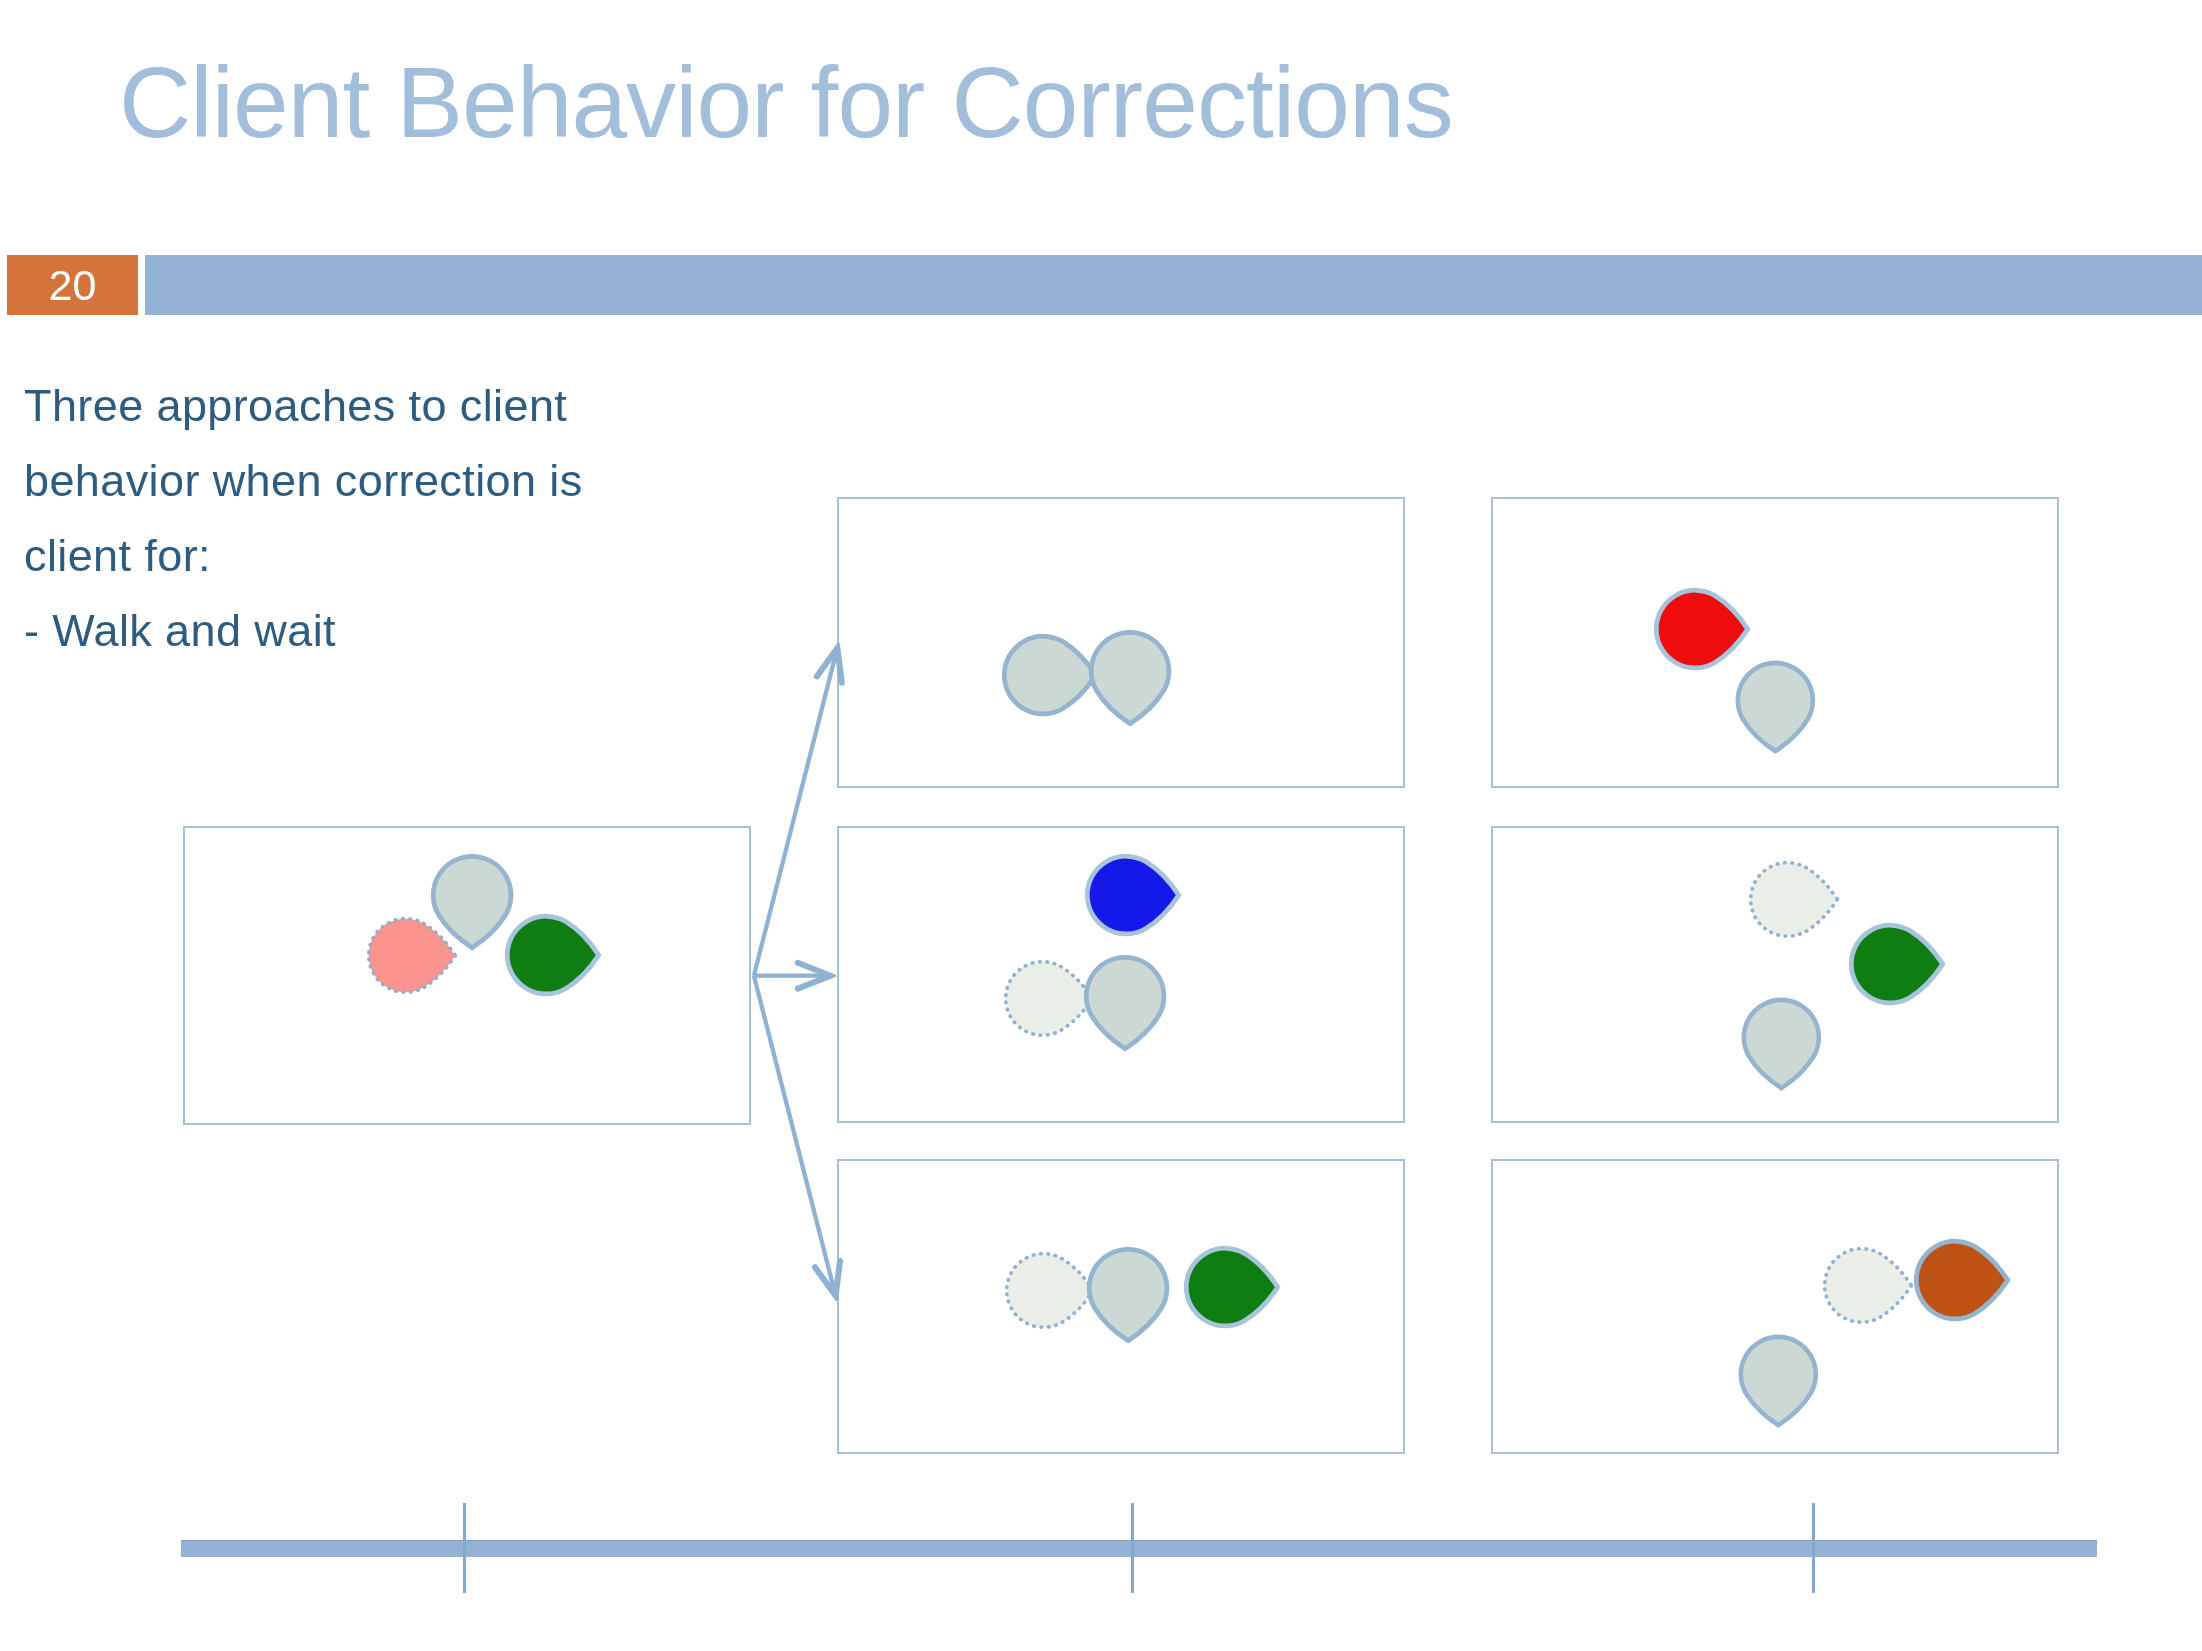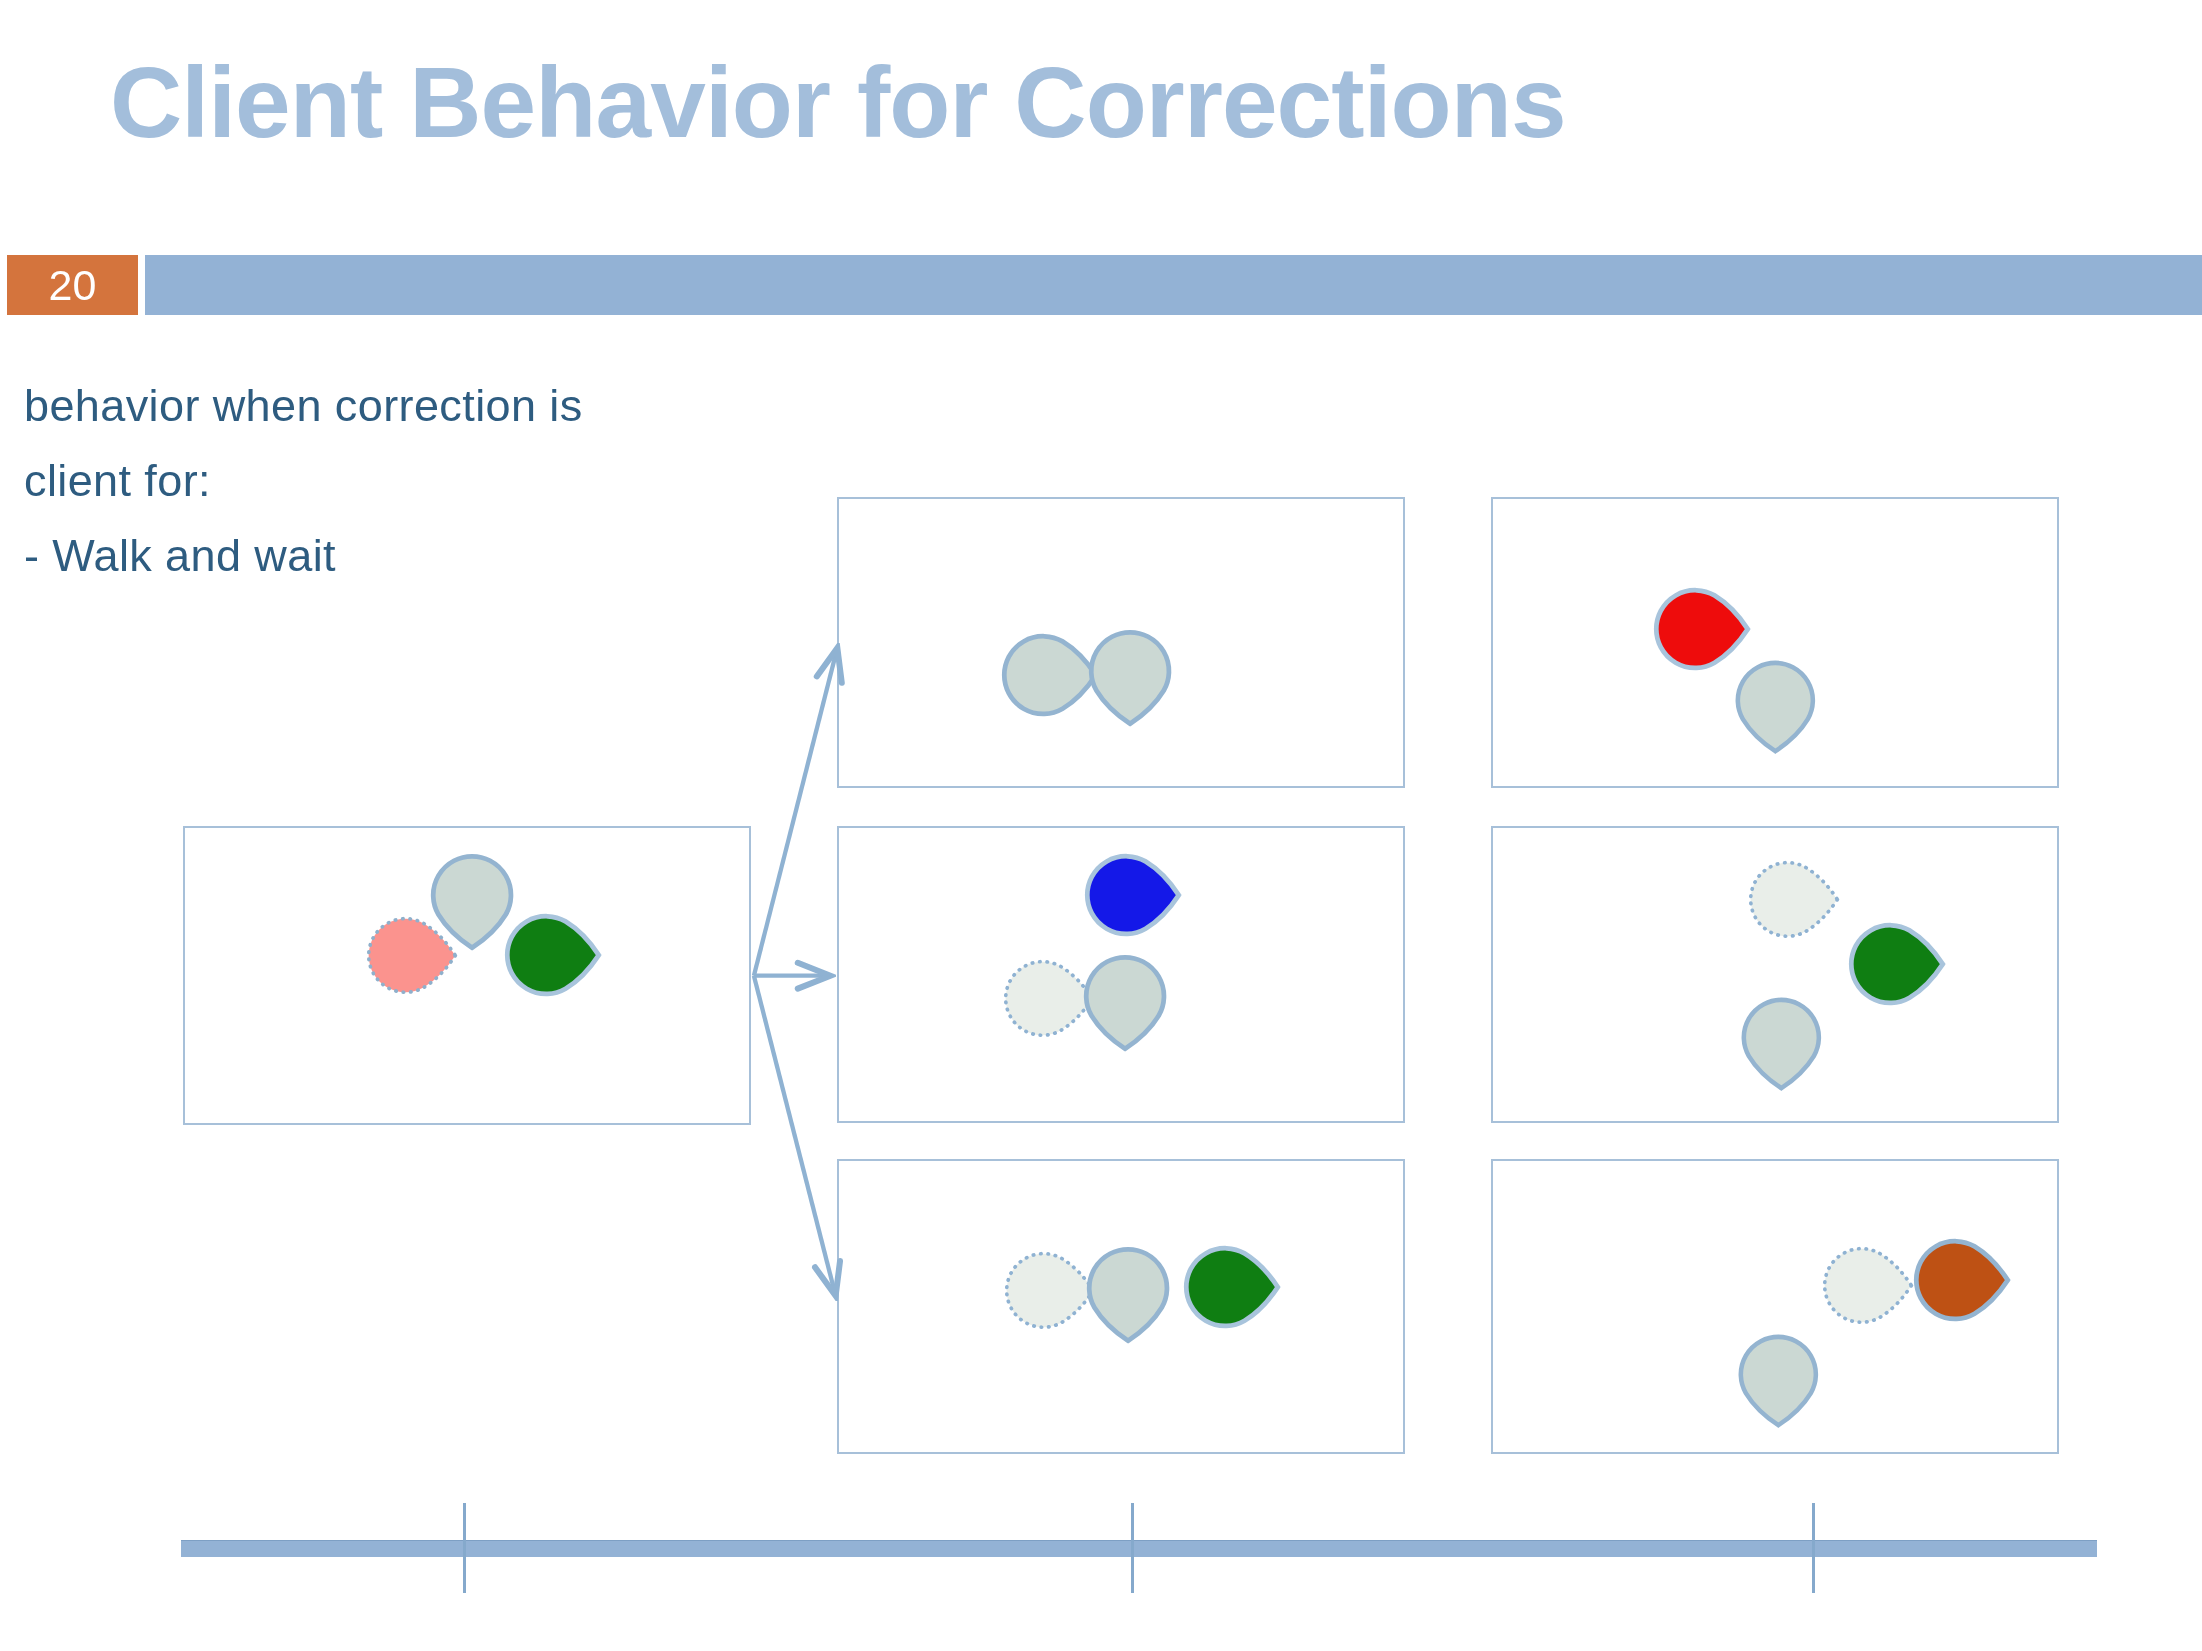--- a/index.html
+++ b/index.html
@@ -1,23 +1,23 @@
 <!DOCTYPE html>
 <html style="--title: #A3BEDB; --badge_bg: #D4743D; --badge_text: #FFFFFF; --header_bar: #93B2D5; --body_text: #2E5C80; --tail_text: #855747; --panel_border: #A7C0D9; --arrow: #8FB2D2; --timeline: #93B2D5; --timeline_tick: #85A9CC;font-size:13.8px"><head>
 <meta charset="utf-8">
 <style>
   html,body{margin:0;padding:0;}
   body{
     width:2203px;height:1652px;position:relative;overflow:hidden;
     background:#ffffff;font-family:"Liberation Sans", sans-serif;
   }
   .title{
-    position:absolute;left:110px;top:45px;
+    position:absolute;left:119px;top:45px;
     font-size:100px;letter-spacing:-0.9px;color:var(--title);
-    white-space:nowrap;font-weight:700;
+    white-space:nowrap;font-weight:400;
   }
   .badge{
     position:absolute;left:6.9px;top:255px;width:131px;height:60px;
     background:var(--badge_bg);color:var(--badge_text);
     font-size:43px;display:flex;align-items:center;justify-content:center;
   }
   .hbar{
     position:absolute;left:145px;top:255px;width:2058px;height:60px;
     background:var(--header_bar);
   }
@@ -41,20 +41,21 @@
   .tl-tick{position:absolute;background:var(--timeline_tick);}
 </style>
 </head>
 <body>
 
 <div class="title">Client Behavior for Corrections</div>
 <div class="badge">20</div>
 <div class="hbar"></div>
 
 <div class="textblock">
+  <div class="tline">Three approaches to client</div>
   <div class="tline">behavior when correction is</div>
   <div class="tline">client for:</div>
   <div class="tline">- Walk and wait</div>
 </div>
 
 <div id="diagram">
     <div class="panel" style="left: 183px; top: 826px; width: 568px; height: 299px;"></div>
     <div class="panel" style="left: 837px; top: 497px; width: 568px; height: 291px;"></div>
     <div class="panel" style="left: 837px; top: 826px; width: 568px; height: 297px;"></div>
     <div class="panel" style="left: 837px; top: 1159px; width: 568px; height: 295px;"></div>

